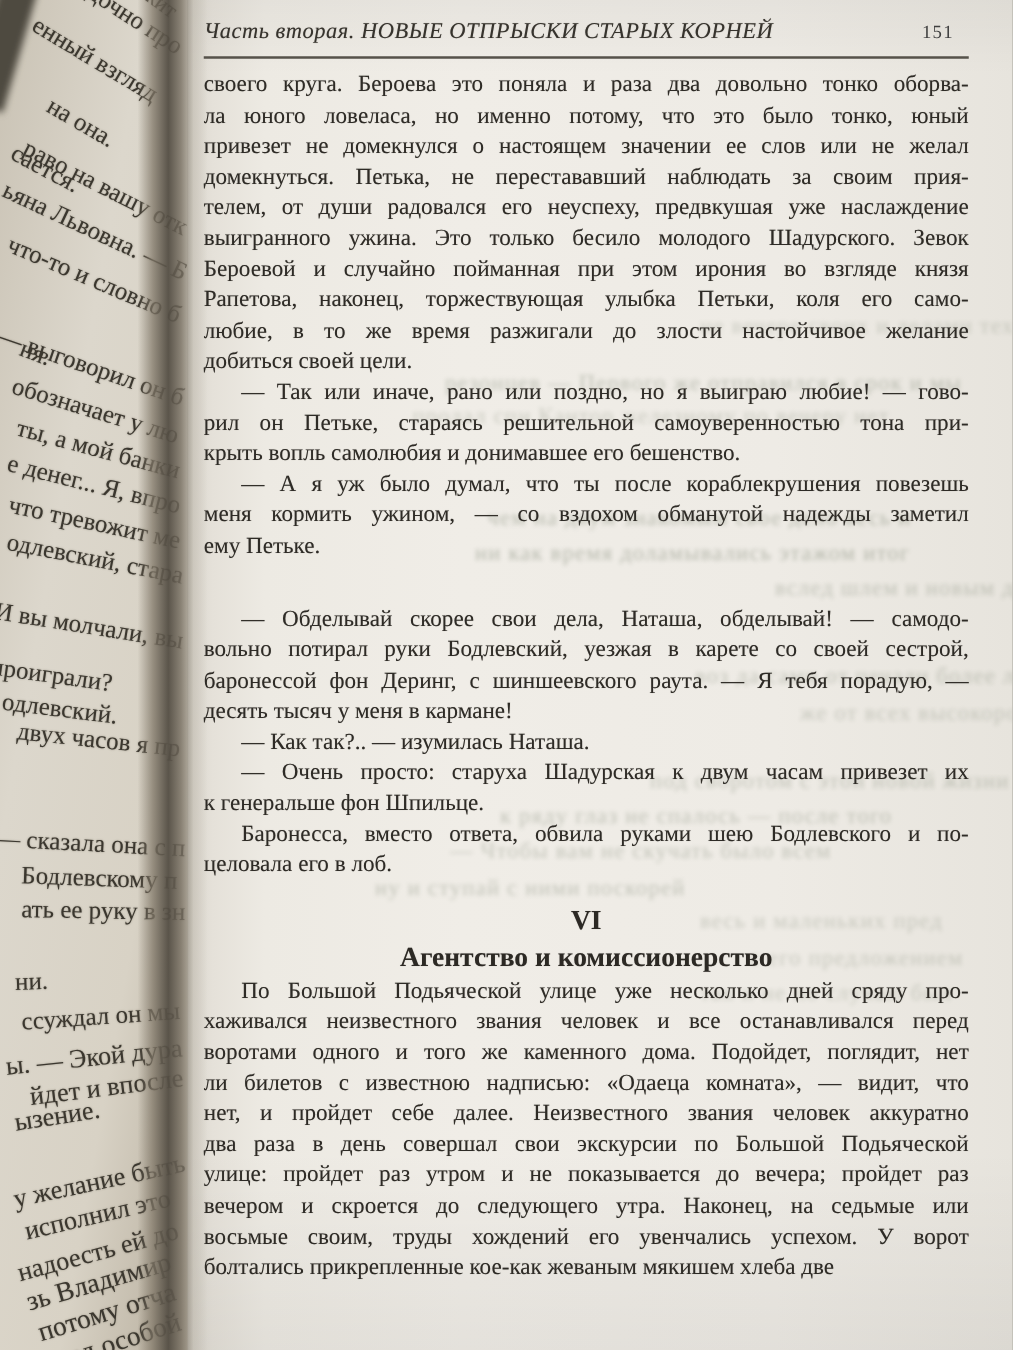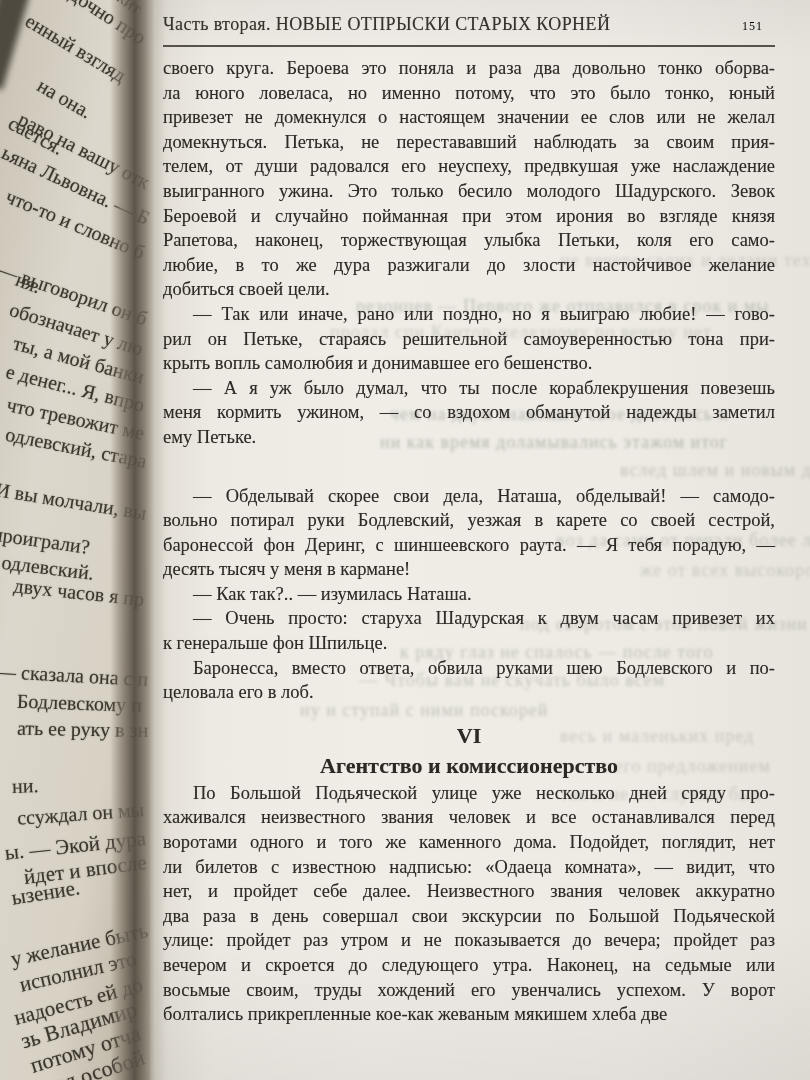--- a/index.html
+++ b/index.html
@@ -27,23 +27,23 @@
               background:linear-gradient(to bottom,rgba(0,0,0,.04) 0,rgba(0,0,0,0) 60px,
                          rgba(0,0,0,0) 920px,rgba(0,0,0,.05) 1080px);}
 
   
   .bleed{position:absolute;white-space:nowrap;font-size:18px;letter-spacing:1px;
          color:#69735f;filter:blur(1.6px);z-index:2;pointer-events:none;}
 
   
   .header{position:absolute;left:163px;top:14px;width:612px;z-index:4;display:flex;
           justify-content:space-between;align-items:baseline;}
-  .running-title{font-size:18px;color:#36332d;letter-spacing:.4px;
+  .running-title{font-style:italic;font-size:18px;color:#36332d;letter-spacing:.4px;
                  text-shadow:0 0 .8px rgba(55,50,42,.4);}
-  .page-number{font-size:12px;color:#000000;padding-right:12px;letter-spacing:1px;}
+  .page-number{font-size:15px;color:#404040;padding-right:12px;letter-spacing:1px;}
   .header-rule{position:absolute;left:163px;top:45px;width:612px;height:2px;background:#56524a;z-index:4;}
 
   
   .content{position:absolute;left:163px;top:56px;width:612px;z-index:3;
            font-size:18.5px;line-height:24.6px;color:#2e2b26;
            text-shadow:0 0 .7px rgba(46,43,38,.35);}
   .para{margin:0;}
   .para.gap{margin-top:34px;}
   .line{text-align:justify;text-align-last:justify;}
   .line.plast{text-align-last:left;}
@@ -110,21 +110,21 @@
     <div id="parasBefore">
         <div class="para">
           <div class="line">своего круга. Бероева это поняла и раза два довольно тонко оборва-</div>
           <div class="line">ла юного ловеласа, но именно потому, что это было тонко, юный</div>
           <div class="line">привезет не домекнулся о настоящем значении ее слов или не желал</div>
           <div class="line">домекнуться. Петька, не перестававший наблюдать за своим прия-</div>
           <div class="line">телем, от души радовался его неуспеху, предвкушая уже наслаждение</div>
           <div class="line">выигранного ужина. Это только бесило молодого Шадурского. Зевок</div>
           <div class="line">Бероевой и случайно пойманная при этом ирония во взгляде князя</div>
           <div class="line">Рапетова, наконец, торжествующая улыбка Петьки, коля его само-</div>
-          <div class="line">любие, в то же дура разжигали до злости настойчивое желание</div>
+          <div class="line">любие, в то же время разжигали до злости настойчивое желание</div>
           <div class="line plast">добиться своей цели.</div>
         </div>
         <div class="para">
           <div class="line indent">— Так или иначе, рано или поздно, но я выиграю любие! — гово-</div>
           <div class="line">рил он Петьке, стараясь решительной самоуверенностью тона при-</div>
           <div class="line plast">крыть вопль самолюбия и донимавшее его бешенство.</div>
         </div>
         <div class="para">
           <div class="line indent">— А я уж было думал, что ты после кораблекрушения повезешь</div>
           <div class="line">меня кормить ужином, — со вздохом обманутой надежды заметил</div>

